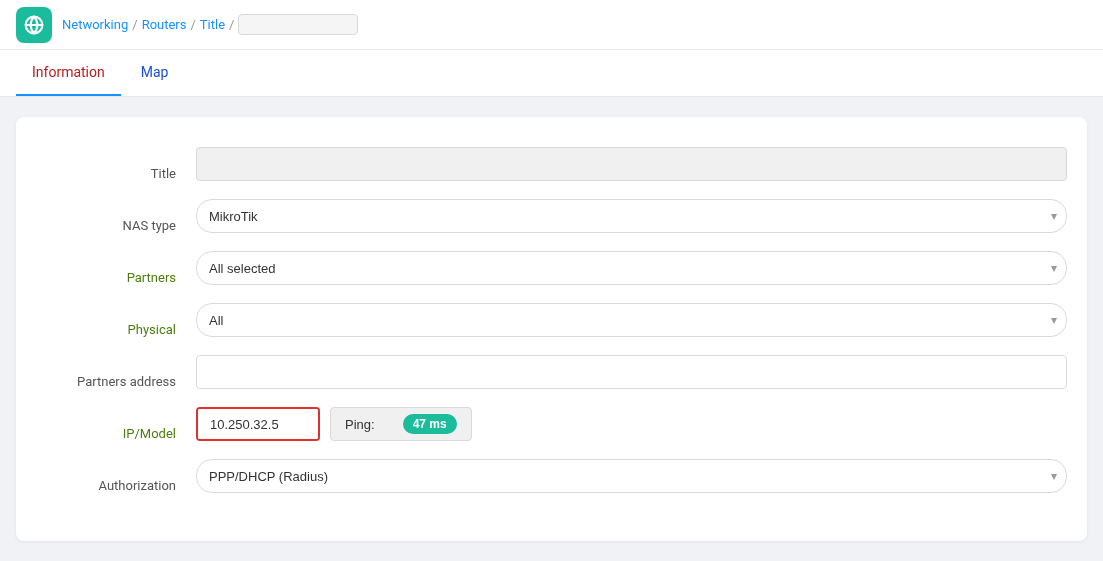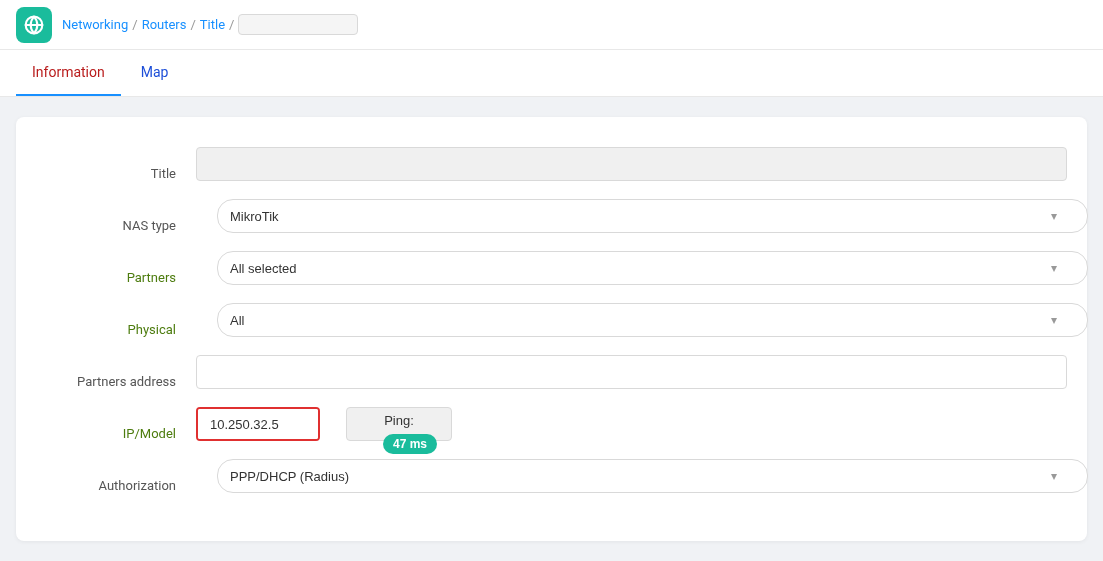--- a/index.html
+++ b/index.html
@@ -121,36 +121,35 @@
       border-radius: 16px;
       padding: 7px 30px 7px 12px;
       font-size: 13px;
       color: #333;
       background: #fff;
       appearance: none;
       -webkit-appearance: none;
       cursor: pointer;
       outline: none;
       height: 34px;
-      margin-left: 21px;
     }
     .select-chevron {
       position: absolute;
       right: 10px;
       top: 50%;
       transform: translateY(-50%);
       color: #999;
       pointer-events: none;
       font-size: 12px;
     }
     .ip-host-row {
       display: flex;
       align-items: center;
       flex: 1;
-      gap: 26px;
+      gap: 10px;
     }
     .ip-host-input-wrapper {
       border: 2px solid #e03030;
       border-radius: 4px;
     }
     .ip-host-input-wrapper input {
       border: none;
       border-radius: 2px;
       padding: 7px 12px;
       font-size: 13px;
@@ -174,21 +173,20 @@
       border: 1px solid #d9d9d9;
       border-radius: 4px;
       padding: 5px 14px;
       font-size: 13px;
       cursor: pointer;
       color: #333;
       display: flex;
       align-items: center;
       gap: 6px;
       height: 34px;
-      flex-direction: column;
     }
   </style>
 </head>
 <body>
 
 <div class="top-bar">
   <div class="logo-icon">
     <svg width="20" height="20" viewBox="0 0 24 24" fill="none" stroke="white" stroke-width="2.5" stroke-linecap="round" stroke-linejoin="round">
       <circle cx="12" cy="12" r="10"></circle>
       <line x1="2" y1="12" x2="22" y2="12"></line>

